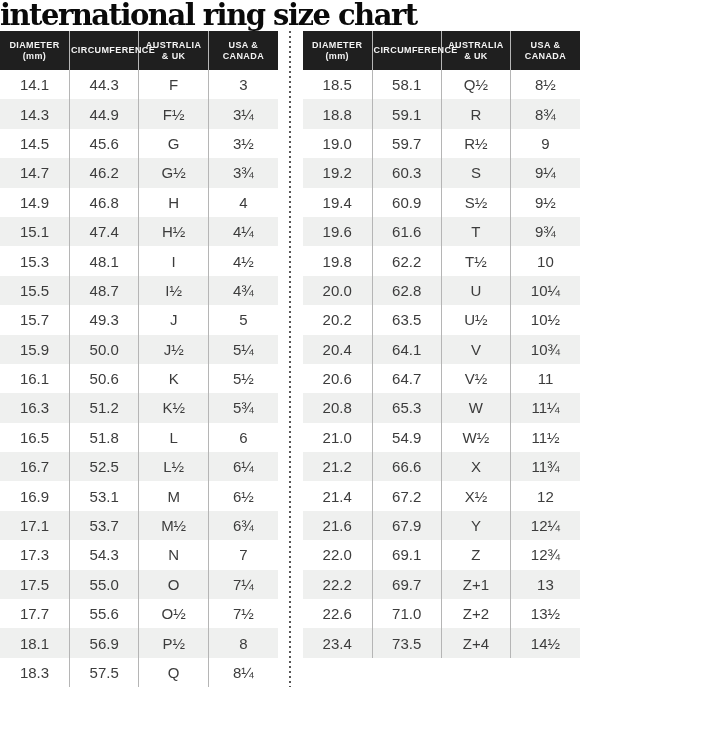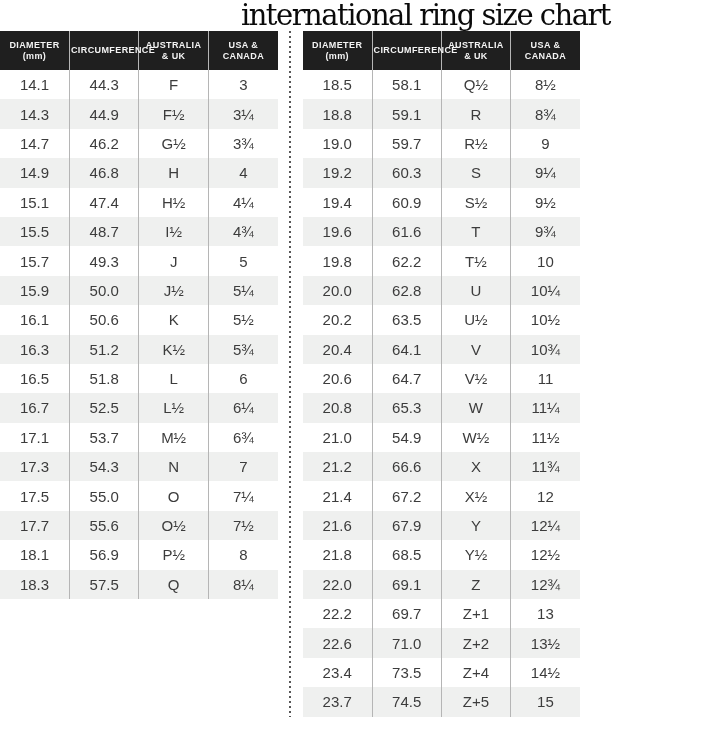--- a/index.html
+++ b/index.html
@@ -4,26 +4,26 @@
 <style>
   * { margin:0; padding:0; box-sizing:border-box; }
   html,body { background:#ffffff; }
   body {
     width:702px; height:747px;
     font-family:"Liberation Sans", sans-serif;
     overflow:hidden;
   }
   .title {
     font-family:"DejaVu Serif", serif;
-    font-weight:normal;
+    font-weight:bold;
     font-size:29px;
     letter-spacing:-1.5px;
     line-height:31px;
     height:31px;
-    text-align:right;
+    text-align:left;
     padding-right:92px;
     color:var(--title-color,#0a0a0a);
     white-space:nowrap;
   }
   .tables {
     display:flex;
     width:584px;
     align-items:stretch;
   }
   .panel { width:334px; }
@@ -111,38 +111,50 @@
             <td>F</td>
             <td>3</td>
           </tr>
           <tr>
             <td>14.3</td>
             <td>44.9</td>
             <td>F½</td>
             <td>3¼</td>
           </tr>
           <tr>
+            <td>14.5</td>
+            <td>45.6</td>
+            <td>G</td>
+            <td>3½</td>
+          </tr>
+          <tr>
             <td>14.7</td>
             <td>46.2</td>
             <td>G½</td>
             <td>3¾</td>
           </tr>
           <tr>
             <td>14.9</td>
             <td>46.8</td>
             <td>H</td>
             <td>4</td>
           </tr>
           <tr>
             <td>15.1</td>
             <td>47.4</td>
             <td>H½</td>
             <td>4¼</td>
           </tr>
           <tr>
+            <td>15.3</td>
+            <td>48.1</td>
+            <td>I</td>
+            <td>4½</td>
+          </tr>
+          <tr>
             <td>15.5</td>
             <td>48.7</td>
             <td>I½</td>
             <td>4¾</td>
           </tr>
           <tr>
             <td>15.7</td>
             <td>49.3</td>
             <td>J</td>
             <td>5</td>
@@ -171,20 +183,26 @@
             <td>L</td>
             <td>6</td>
           </tr>
           <tr>
             <td>16.7</td>
             <td>52.5</td>
             <td>L½</td>
             <td>6¼</td>
           </tr>
           <tr>
+            <td>16.9</td>
+            <td>53.1</td>
+            <td>M</td>
+            <td>6½</td>
+          </tr>
+          <tr>
             <td>17.1</td>
             <td>53.7</td>
             <td>M½</td>
             <td>6¾</td>
           </tr>
           <tr>
             <td>17.3</td>
             <td>54.3</td>
             <td>N</td>
             <td>7</td>
@@ -333,26 +351,20 @@
             <td>X½</td>
             <td>12</td>
           </tr>
           <tr>
             <td>21.6</td>
             <td>67.9</td>
             <td>Y</td>
             <td>12¼</td>
           </tr>
           <tr>
-            <td>21.8</td>
-            <td>68.5</td>
-            <td>Y½</td>
-            <td>12½</td>
-          </tr>
-          <tr>
             <td>22.0</td>
             <td>69.1</td>
             <td>Z</td>
             <td>12¾</td>
           </tr>
           <tr>
             <td>22.2</td>
             <td>69.7</td>
             <td>Z+1</td>
             <td>13</td>
@@ -362,24 +374,18 @@
             <td>71.0</td>
             <td>Z+2</td>
             <td>13½</td>
           </tr>
           <tr>
             <td>23.4</td>
             <td>73.5</td>
             <td>Z+4</td>
             <td>14½</td>
           </tr>
-          <tr>
-            <td>23.7</td>
-            <td>74.5</td>
-            <td>Z+5</td>
-            <td>15</td>
-          </tr>
         </tbody>
     </table>
   </div>
 
   <div class="spacer-right"></div>
 </div>
 
 </body></html>

